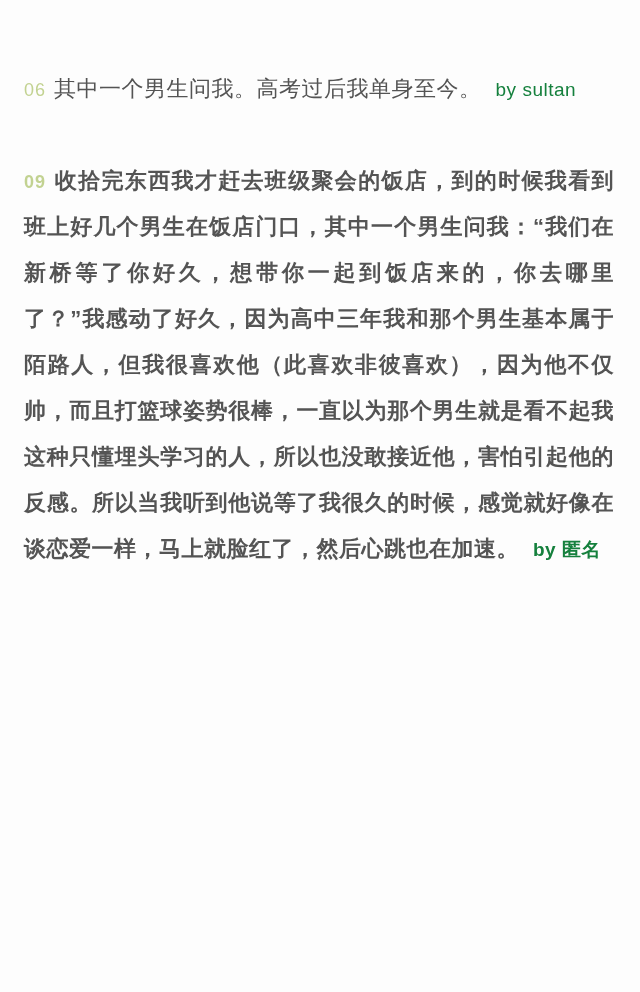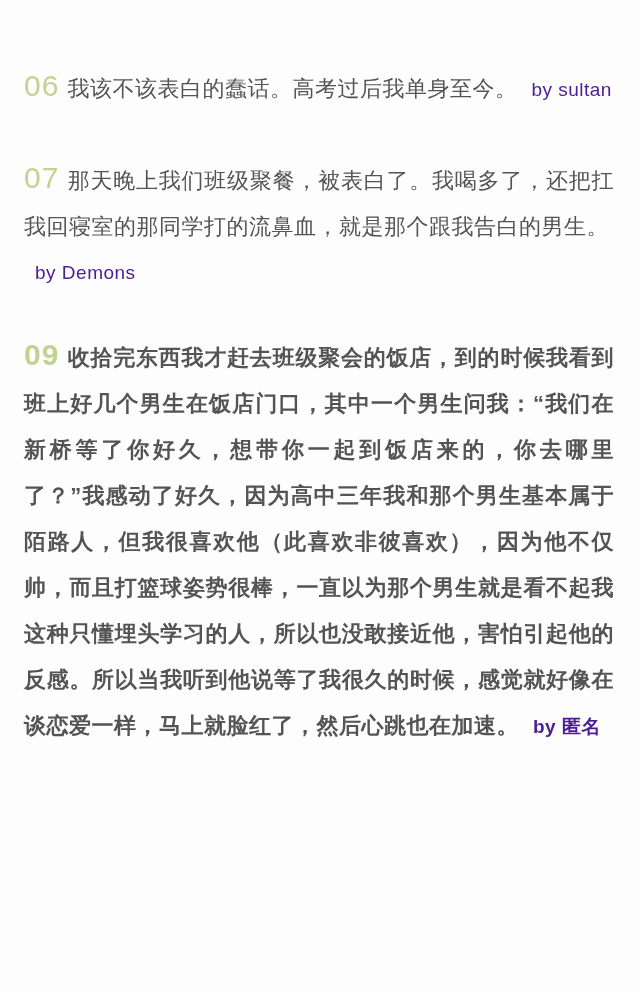--- a/index.html
+++ b/index.html
@@ -17,27 +17,27 @@
   }
   .story {
     font-size: 22px;
     line-height: 46px;
     color: #545454;
     text-align: justify;
     letter-spacing: 0.5px;
   }
   .story .num {
     color: #c2d291;
-    font-size: 30px;
+    font-size: 18px;
     line-height: 1;
     margin-right: 8px;
     letter-spacing: 1px;
   }
   .story .byline {
-    color: #4c1d95;
+    color: #15803d;
     font-size: 19px;
     letter-spacing: 0.5px;
     white-space: nowrap;
   }
   .story .byline.inline {
     margin-left: 14px;
   }
   .story .byline.block {
     display: block;
     white-space: normal;
@@ -48,25 +48,22 @@
   .story-2 { margin-bottom: 39px; }
   .story-3 { margin-bottom: 47px; }
   .story-4 { margin-bottom: 0; font-weight: bold; }
 </style>
 </head>
 <body>
 
 <div class="page">
 
   <article class="story story-1">
-    <span class="num">06</span><span class="text">我该不该表白的蠢话。高考过后我单身至今。</span><span class="byline inline">by sultan</span>
+    <span class="num">06</span><span class="text">其中一个男生问我。高考过后我单身至今。</span><span class="byline inline">by sultan</span>
   </article>
 
-  <article class="story story-2">
-    <span class="num">07</span><span class="text">那天晚上我们班级聚餐，被表白了。我喝多了，还把扛我回寝室的那同学打的流鼻血，就是那个跟我告白的男生。</span><span class="byline block">by Demons</span>
-  </article>
 
 
   <article class="story story-4">
     <span class="num">09</span><span class="text">收拾完东西我才赶去班级聚会的饭店，到的时候我看到班上好几个男生在饭店门口，其中一个男生问我：“我们在新桥等了你好久，想带你一起到饭店来的，你去哪里了？”我感动了好久，因为高中三年我和那个男生基本属于陌路人，但我很喜欢他（此喜欢非彼喜欢），因为他不仅帅，而且打篮球姿势很棒，一直以为那个男生就是看不起我这种只懂埋头学习的人，所以也没敢接近他，害怕引起他的反感。所以当我听到他说等了我很久的时候，感觉就好像在谈恋爱一样，马上就脸红了，然后心跳也在加速。</span><span class="byline inline">by 匿名</span>
   </article>
 
 </div>
 
 </body></html>

